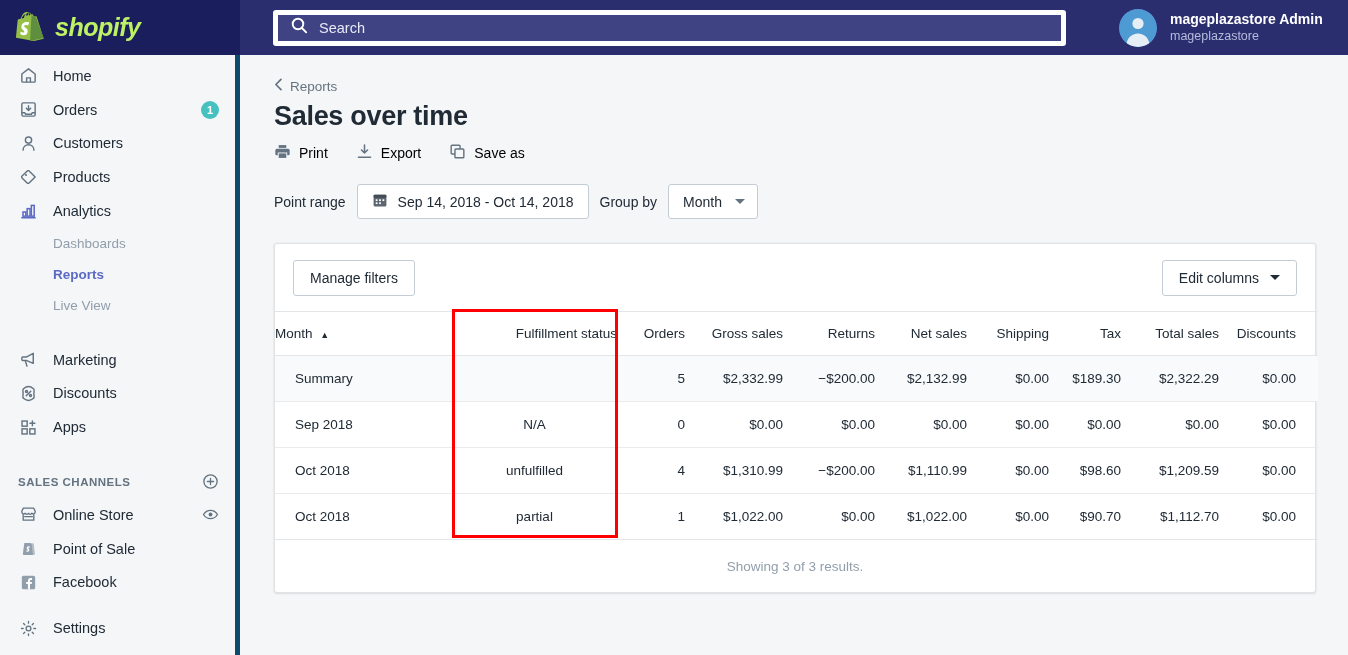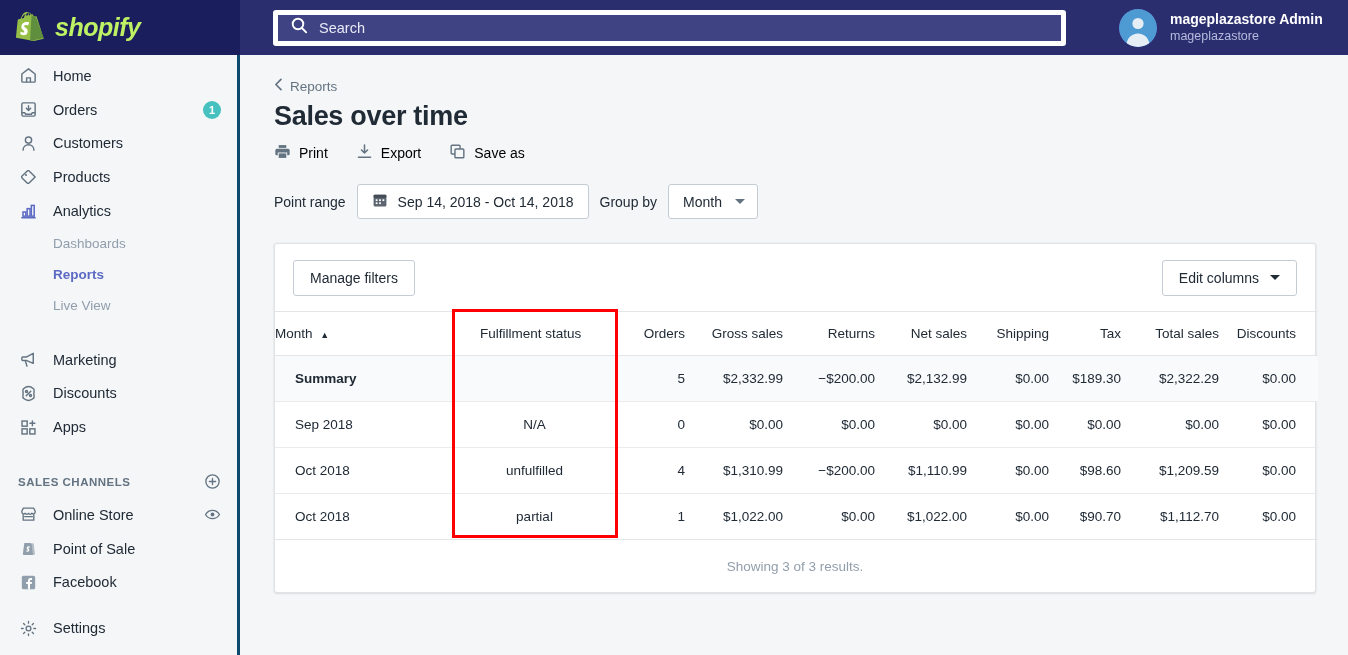--- a/index.html
+++ b/index.html
@@ -59,21 +59,21 @@
   .acct-name { color: #fff; font-size: 14px; font-weight: bold; line-height: 17px; }
   .acct-store { color: #B6BBDE; font-size: 12.5px; line-height: 15px; }
 
   
   .shell { flex: 1 1 auto; display: flex; min-height: 0; }
 
   
   .sidebar {
     width: 240px; flex: 0 0 240px;
     background: #F4F6F8;
-    border-right: 3px solid #0c4a6e;
+    border-right: 5px solid #0c4a6e;
     padding-top: 10px;
     display: flex; flex-direction: column; gap: 12px;
   }
   .nav-item {
     height: 32px;
     display: flex; align-items: center;
     padding: 0 16px 0 18px;
     gap: 14px;
     cursor: pointer;
   }
@@ -157,31 +157,31 @@
 
   table { width: 100%; border-collapse: collapse; table-layout: fixed; }
   thead th {
     font-size: 13.5px; font-weight: normal; color: #212B36;
     padding: 14px 0 14px 0; text-align: right;
     border-top: 1px solid #E3E6E8;
     border-bottom: 1px solid #E3E6E8;
     white-space: nowrap;
   }
   thead th.c-month { text-align: left; }
-  thead th.c-fulfill { text-align: left; padding-left: 28px; }
+  thead th.c-fulfill { text-align: right; padding-left: 28px; }
   tbody td {
     font-size: 13.5px; color: #212B36;
     padding: 15px 0; text-align: right;
     border-bottom: 1px solid #E9EBED;
     white-space: nowrap;
   }
   tbody td.c-month { text-align: left; padding-left: 20px; }
   tbody td.c-fulfill { text-align: center; }
   tbody tr.summary td { background: #F9FAFB; }
-  tbody tr.summary td.c-month { font-weight: bold; }
+  tbody tr.summary td.c-month { font-weight: normal; }
   tbody tr:last-child td { border-bottom: 1px solid #E3E6E8; }
   td.pad-r, th.pad-r { padding-right: 22px; }
 
   .card-foot {
     height: 52px; display: flex; align-items: center; justify-content: center;
     color: #919EAB; font-size: 13.5px;
   }
 
   
   .table-area { position: relative; }

